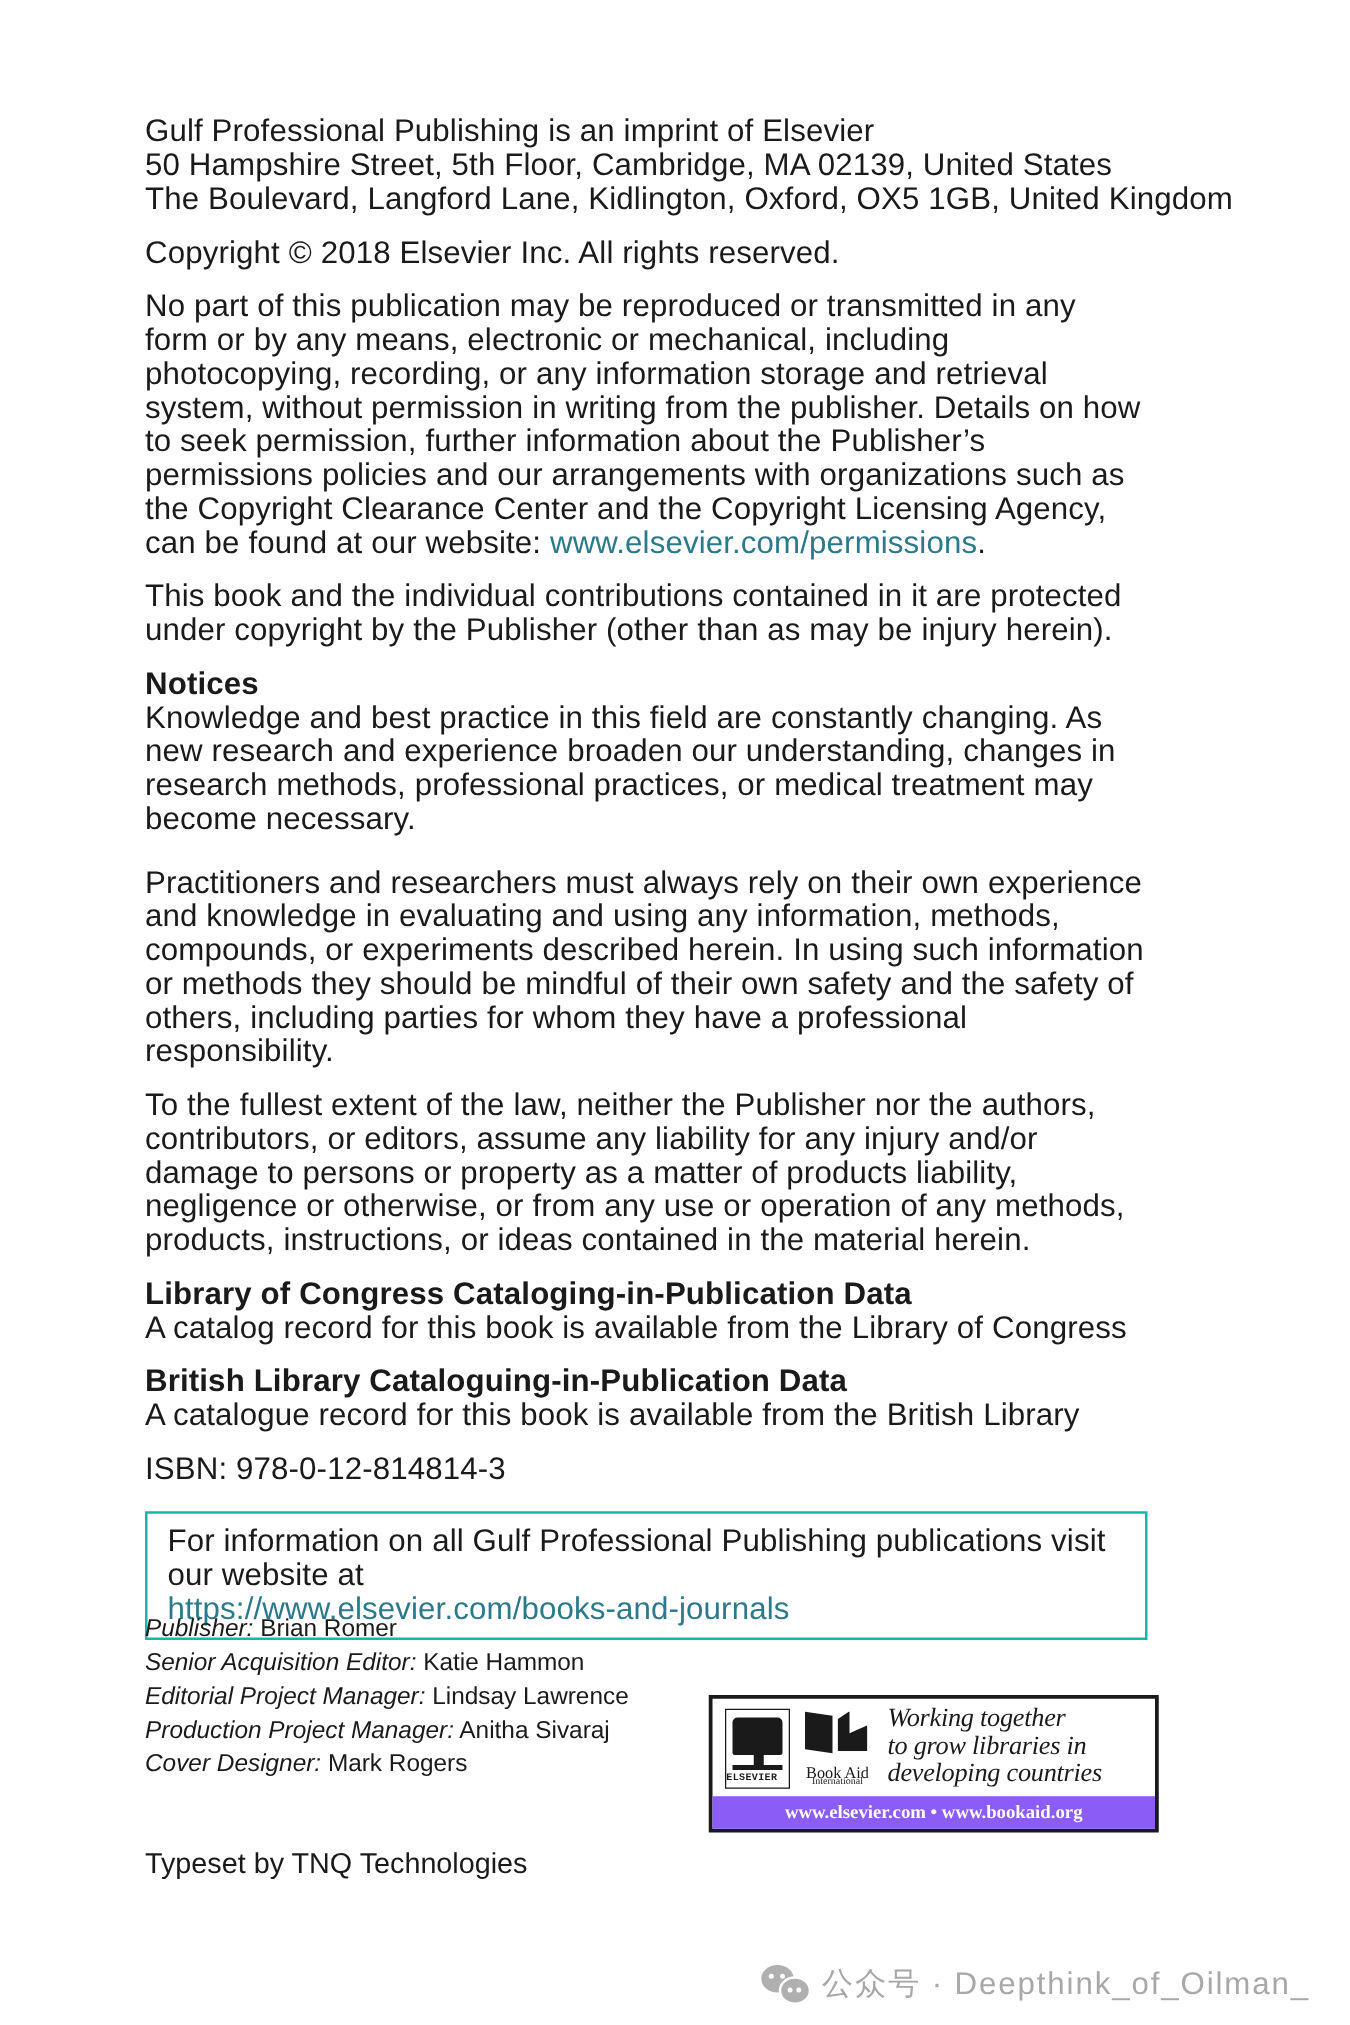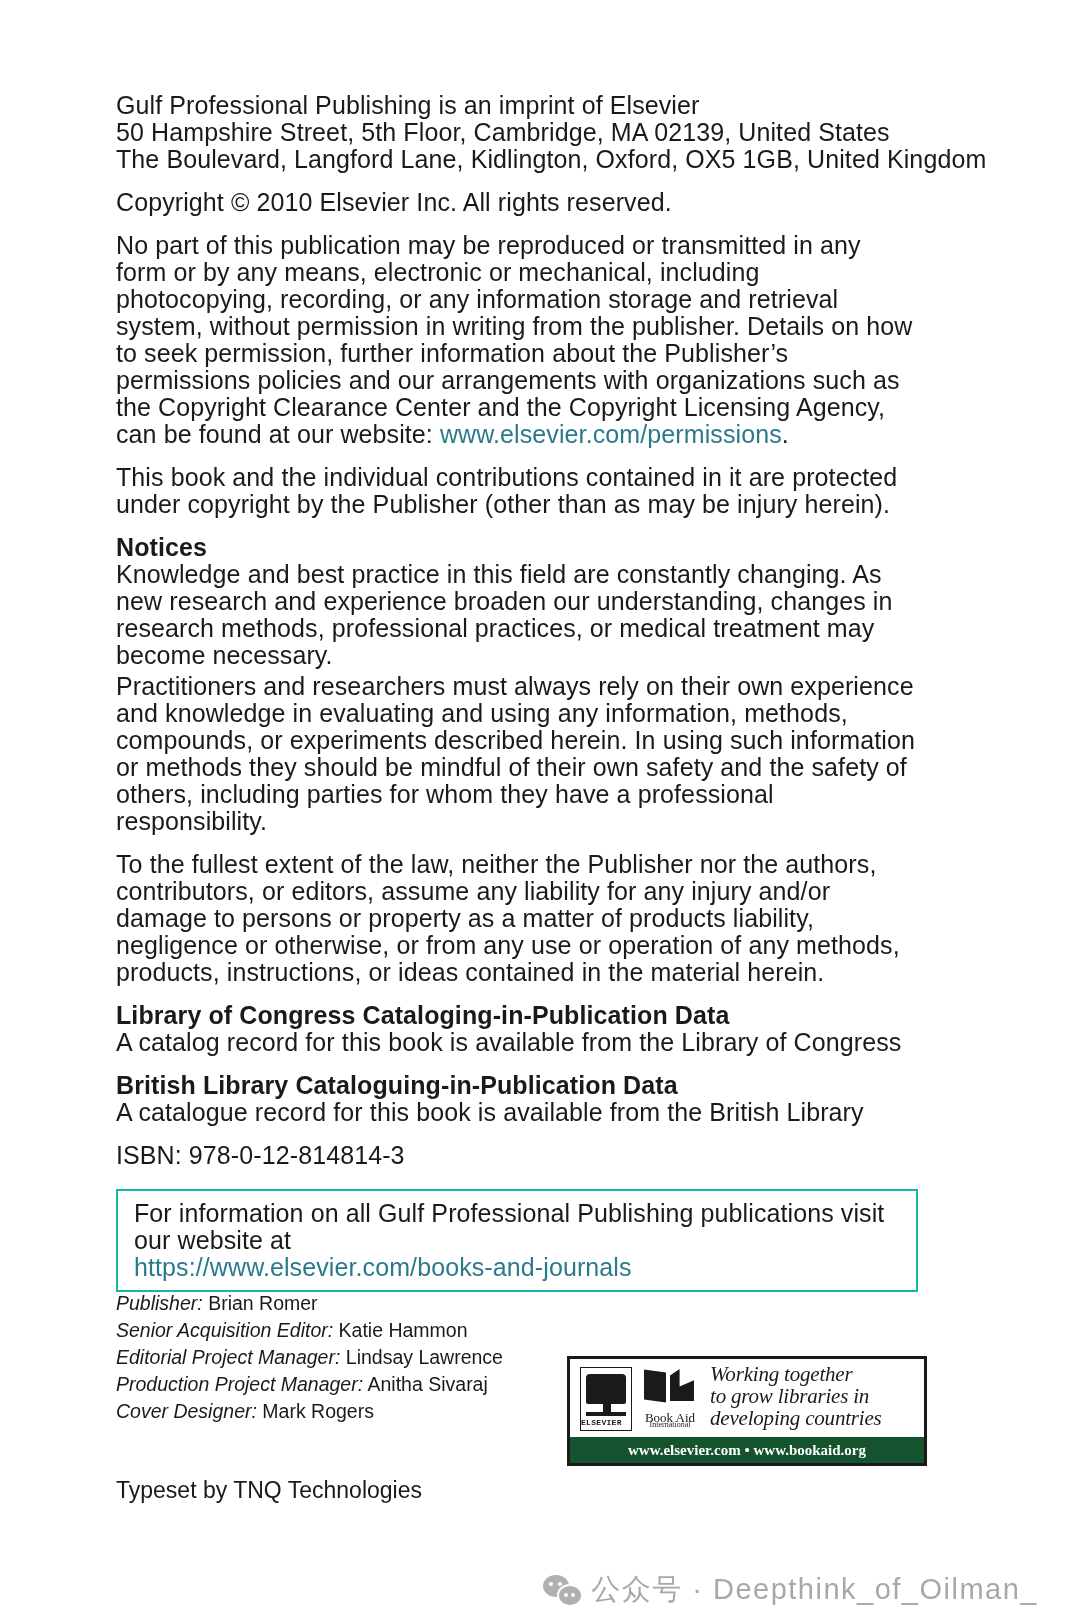--- a/index.html
+++ b/index.html
@@ -144,33 +144,33 @@
       font-size: 21px;
       line-height: 22px;
       color: #1a1a1a;
       letter-spacing: -0.2px;
       font-style: italic;
     }
     .badge-footer {
       position: absolute;
       left: 0; right: 0; bottom: 0;
       height: 26px;
-      background: #14532d;
+      background: #8b5cf6;
       color: #ffffff;
       font-family: "Liberation Serif", serif;
       font-size: 15px;
       font-weight: bold;
       line-height: 26px;
       text-align: center;
     }
     .watermark {
       position: absolute;
-      right: 42px;
+      right: 32px;
       top: 1570px;
-      font-size: 29px;
+      font-size: 25px;
       color: #a8a8a8;
       letter-spacing: 1.5px;
       white-space: nowrap;
       display: flex;
       align-items: center;
     }
     .wechat-icon {
       position: relative;
       width: 38px;
       height: 30px;
@@ -203,32 +203,32 @@
 
 <div class="page">
 
   <div class="block">
     <span class="line">Gulf Professional Publishing is an imprint of Elsevier</span>
     <span class="line">50 Hampshire Street, 5th Floor, Cambridge, MA 02139, United States</span>
     <span class="line">The Boulevard, Langford Lane, Kidlington, Oxford, OX5 1GB, United Kingdom</span>
   </div>
 
   <div class="block">
-    <span class="para">Copyright © 2010 Elsevier Inc. All rights reserved.</span>
+    <span class="para">Copyright © 2018 Elsevier Inc. All rights reserved.</span>
   </div>
 
   <div class="block">
     <span>No part of this publication may be reproduced or transmitted in any form or by any means, electronic or mechanical, including photocopying, recording, or any information storage and retrieval system, without permission in writing from the publisher. Details on how to seek permission, further information about the Publisher’s permissions policies and our arrangements with organizations such as the Copyright Clearance Center and the Copyright Licensing Agency, can be found at our website: </span><a class="link">www.elsevier.com/permissions</a><span>.</span>
   </div>
 
   <div class="block">
     <span class="para">This book and the individual contributions contained in it are protected under copyright by the Publisher (other than as may be injury herein).</span>
   </div>
 
-  <div class="block" style="margin-bottom:4px">
+  <div class="block" style="margin-bottom:24px">
     <span class="heading">Notices</span>
     <span class="para">Knowledge and best practice in this field are constantly changing. As new research and experience broaden our understanding, changes in research methods, professional practices, or medical treatment may become necessary.</span>
   </div>
 
   <div class="block">
     <span class="para">Practitioners and researchers must always rely on their own experience and knowledge in evaluating and using any information, methods, compounds, or experiments described herein. In using such information or methods they should be mindful of their own safety and the safety of others, including parties for whom they have a professional responsibility.</span>
   </div>
 
   <div class="block">
     <span class="para">To the fullest extent of the law, neither the Publisher nor the authors, contributors, or editors, assume any liability for any injury and/or damage to persons or property as a matter of products liability, negligence or otherwise, or from any use or operation of any methods, products, instructions, or ideas contained in the material herein.</span>

